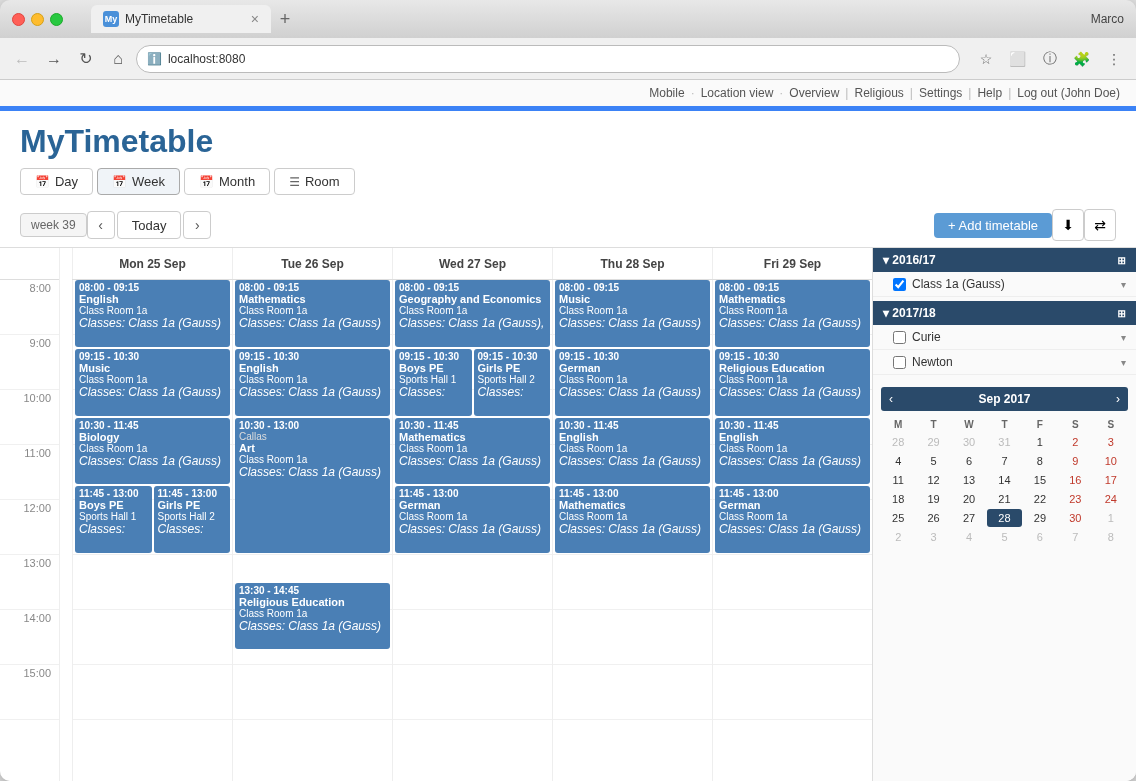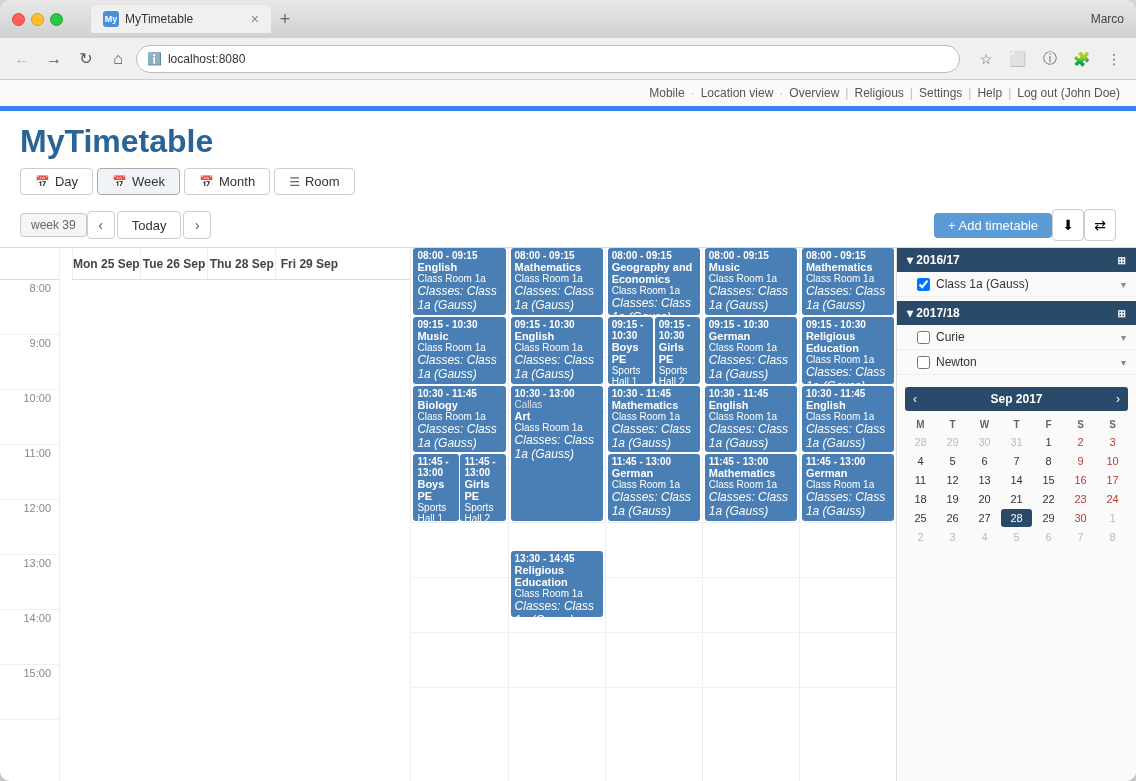--- a/index.html
+++ b/index.html
@@ -231,21 +231,21 @@
       padding-top: 2px;
       font-size: 11px;
       color: #888;
       border-bottom: 1px solid #f0f0f0;
     }
 
     .days-grid {
       flex: 1;
       overflow: hidden;
       display: flex;
-      flex-direction: row;
+      flex-direction: column;
       padding-left: 12px;
     }
     .days-header {
       display: grid;
       grid-template-columns: repeat(5, 1fr);
       border-bottom: 1px solid #ddd;
       height: 32px;
     }
     .day-header {
       text-align: center;
@@ -289,21 +289,21 @@
       background: #4a7fb5;
       color: white;
     }
     .event-time { font-weight: 600; font-size: 10px; }
     .event-title { font-weight: 700; font-size: 11px; }
     .event-room { font-size: 10px; }
     .event-class { font-size: 12px; font-style: italic; }
 
     
     .sidebar {
-      width: 240px;
+      width: 264px;
       flex-shrink: 0;
       border-left: 1px solid #ddd;
       background: #fafafa;
       overflow-y: auto;
       padding-bottom: 10px;
     }
 
     .sidebar-section {
       margin-bottom: 4px;
     }
@@ -486,20 +486,21 @@
           <div class="time-slot">12:00</div>
           <div class="time-slot">13:00</div>
           <div class="time-slot">14:00</div>
           <div class="time-slot">15:00</div>
         </div>
 
         <div class="days-grid">
           <div class="days-header">
             <div class="day-header">Mon 25 Sep</div>
             <div class="day-header">Tue 26 Sep</div>
+            <div class="day-header">Wed 27 Sep</div>
             <div class="day-header">Thu 28 Sep</div>
             <div class="day-header">Fri 29 Sep</div>
           </div>
 
           <div class="days-content" id="days-content">
 
           <div class="day-col" style="position: relative;">
                 <div class="day-slot"></div>
                 <div class="day-slot"></div>
                 <div class="day-slot"></div>

